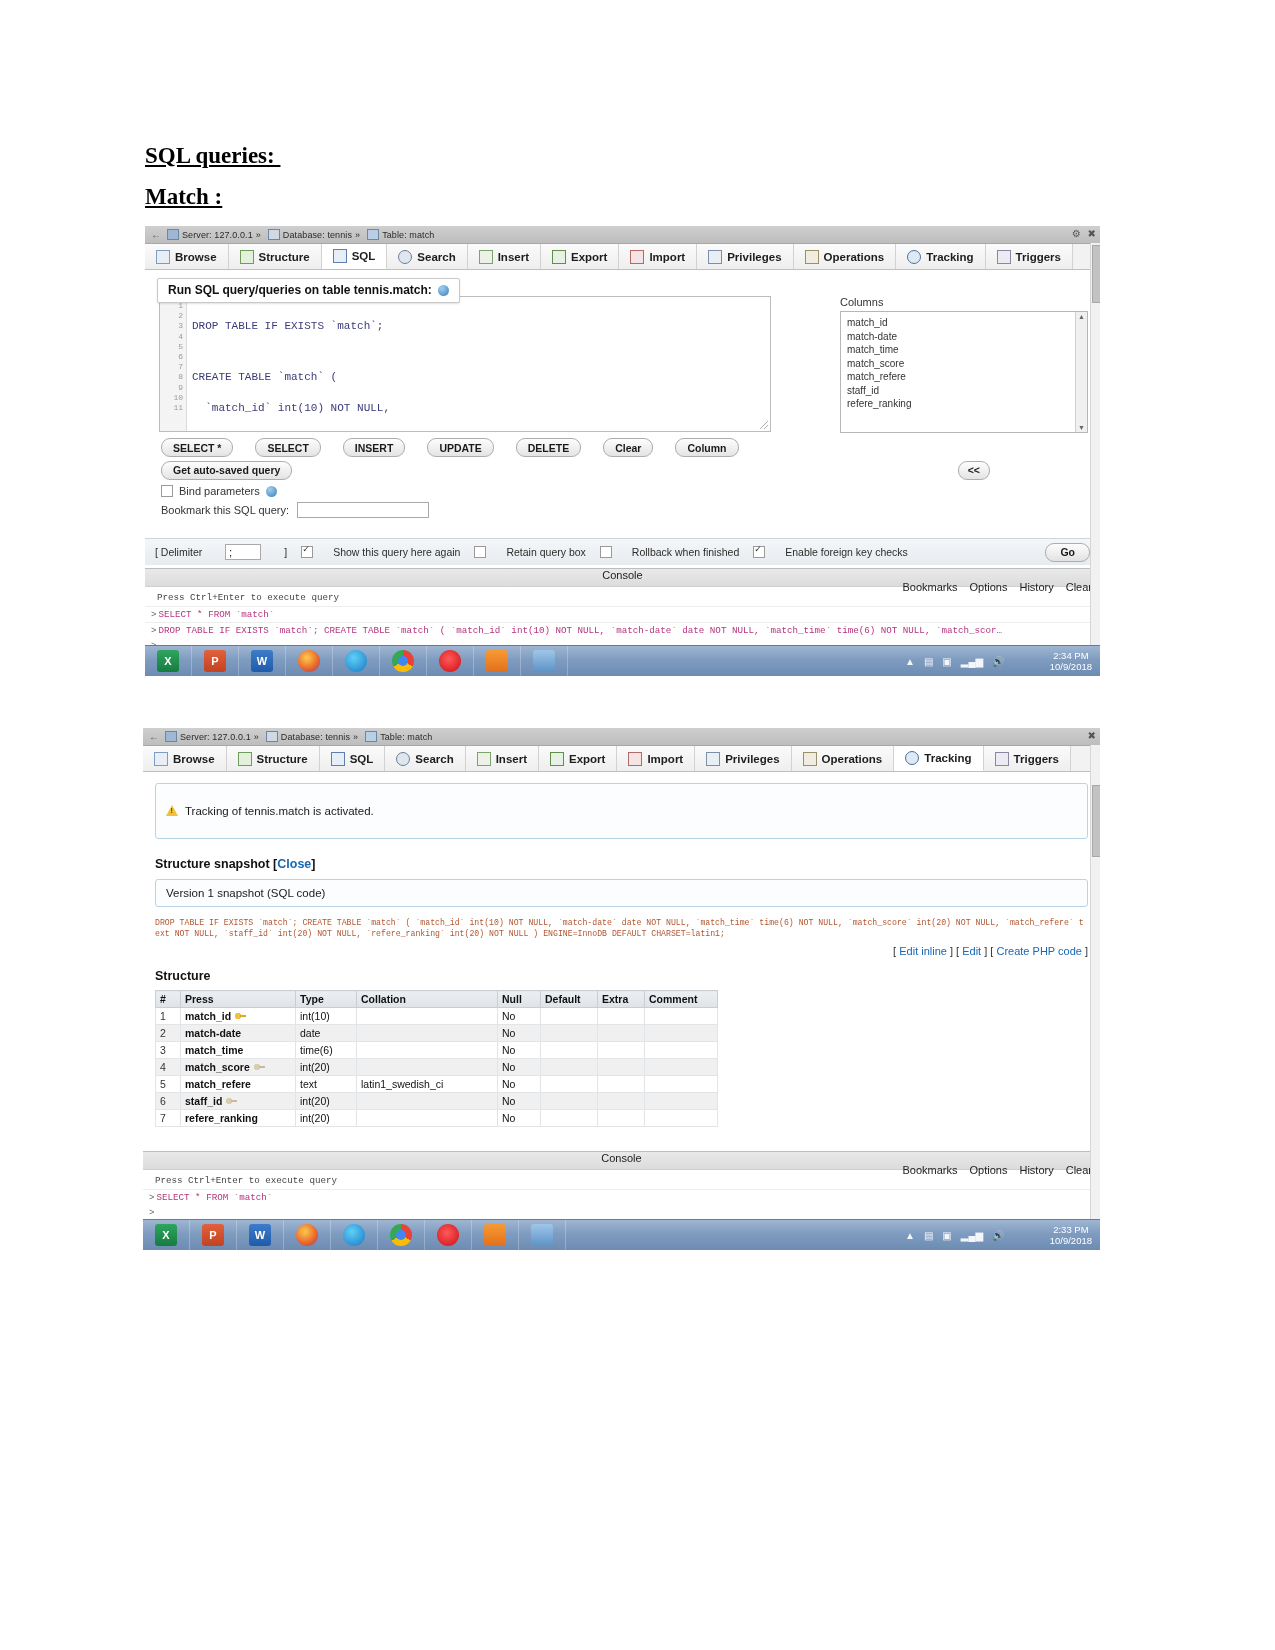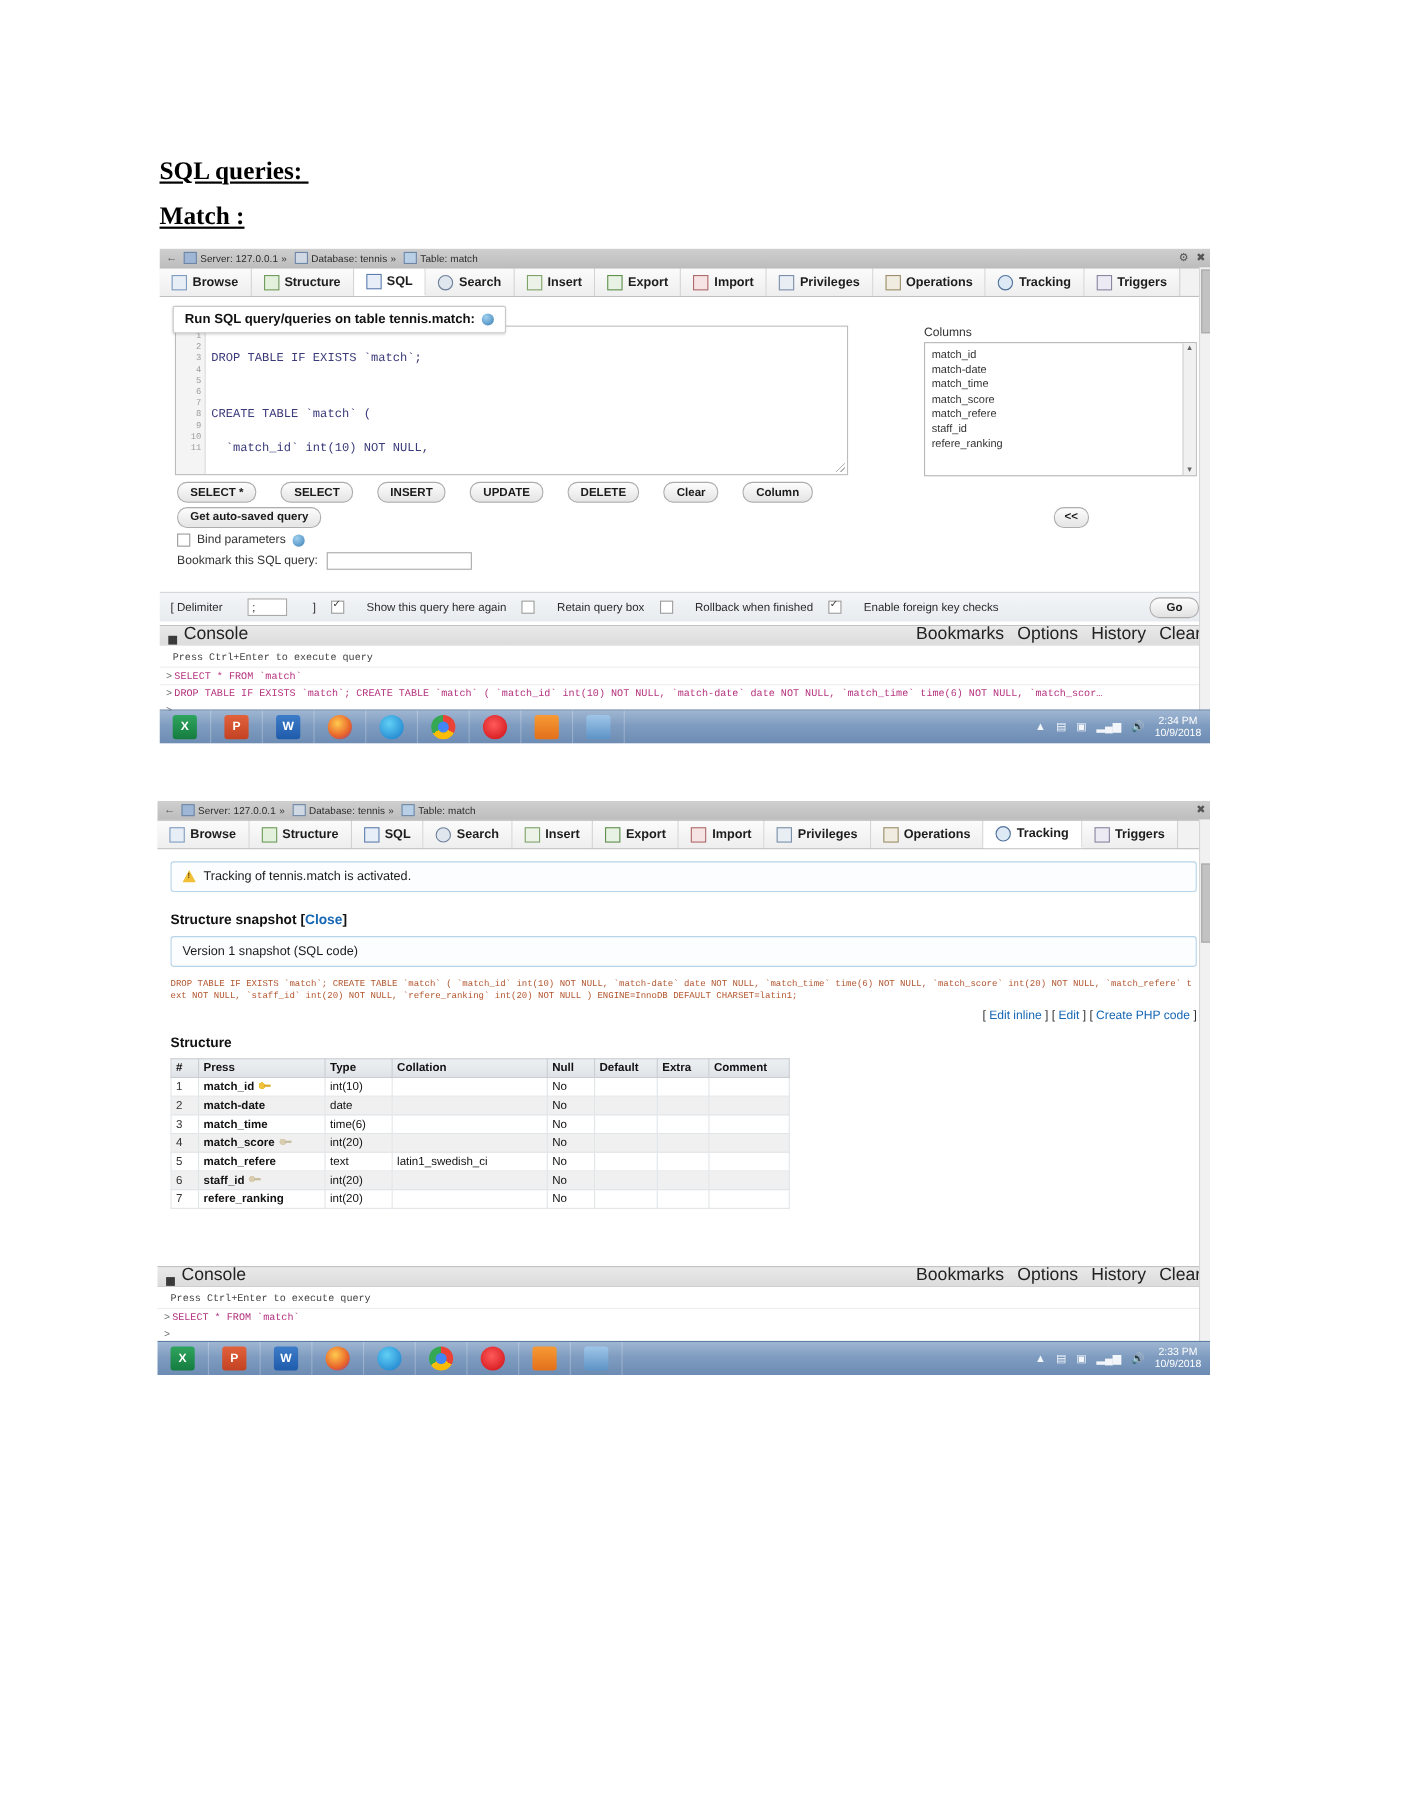--- a/index.html
+++ b/index.html
@@ -233,22 +233,22 @@
     border: 1px solid #adadad; border-radius: 9px;
     background: linear-gradient(#fdfdfd, #e2e2e2);
     font-size: 10.5px; font-weight: bold; color: #1a1a1a;
     display: flex; align-items: center;
   }
 
   
   .console-head {
     height: 17px; background: linear-gradient(#e9e9e9, #dcdcdc);
     border-top: 1px solid #bdbdbd; border-bottom: 1px solid #cfcfcf;
-    display: flex; align-items: flex-end; padding: 0 8px;
-    font-size: 16px; color: #222;
+    display: flex; align-items: center; padding: 0 8px;
+    font-size: 11px; color: #222; flex-direction: column;
   }
   .console-head .sq {
     width: 8px; height: 8px; background: #3a3a3a; margin-right: 6px;
   }
   .console-links {
     margin-left: auto; display: flex; gap: 12px; color: #222;
   }
   .console-body {
     background: #fff; padding: 4px 0 0 0;
     font-family: "Liberation Mono", monospace;
@@ -293,29 +293,30 @@
   .a-xm { background: linear-gradient(#f79a35, #e2701b); }
   .a-fx { background: linear-gradient(#9fc6e8, #5d93c6); }
   .tb-tray {
     margin-left: auto; display: flex; align-items: center;
     gap: 9px; padding-right: 8px;
     color: #f2f6fb; font-size: 10px;
   }
   .tray-clock {
     text-align: center; line-height: 11px; font-size: 9.5px;
     color: #ffffff;
+    margin-left: 36px;
   }
 
   
   .s2-body { position: relative; background: #fff; height: 447px; }
   .notice {
     margin: 11px 12px 0 12px;
     border: 1px solid #b7d4e8; background: #fbfdff;
     border-radius: 3px;
-    padding: 7px 10px;
+    padding: 21px 10px;
     font-size: 11.5px; color: #1a1a1a;
     display: flex; gap: 7px;
   }
   .warn-ico {
     width: 0; height: 0; flex: none;
     border-left: 6px solid transparent; border-right: 6px solid transparent;
     border-bottom: 11px solid #f2c037;
     position: relative;
   }
   .warn-ico::after {

